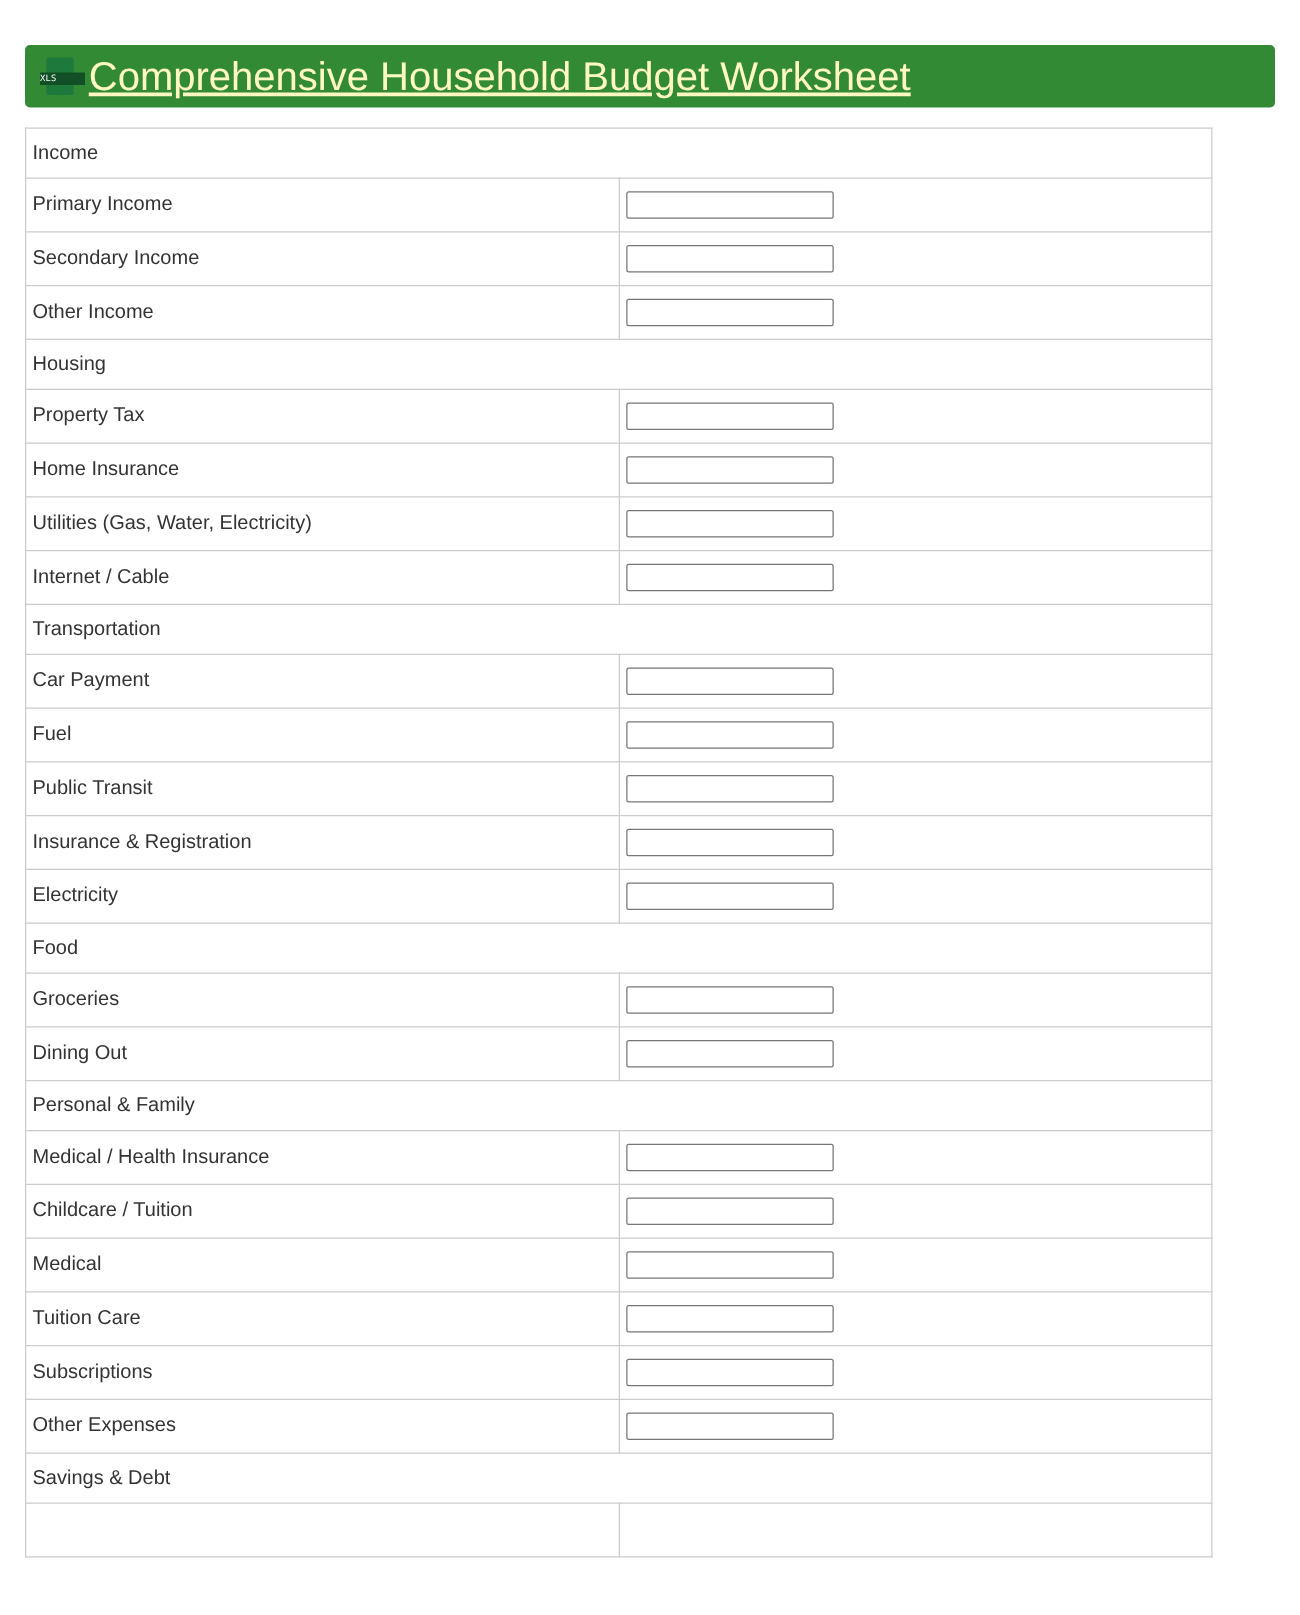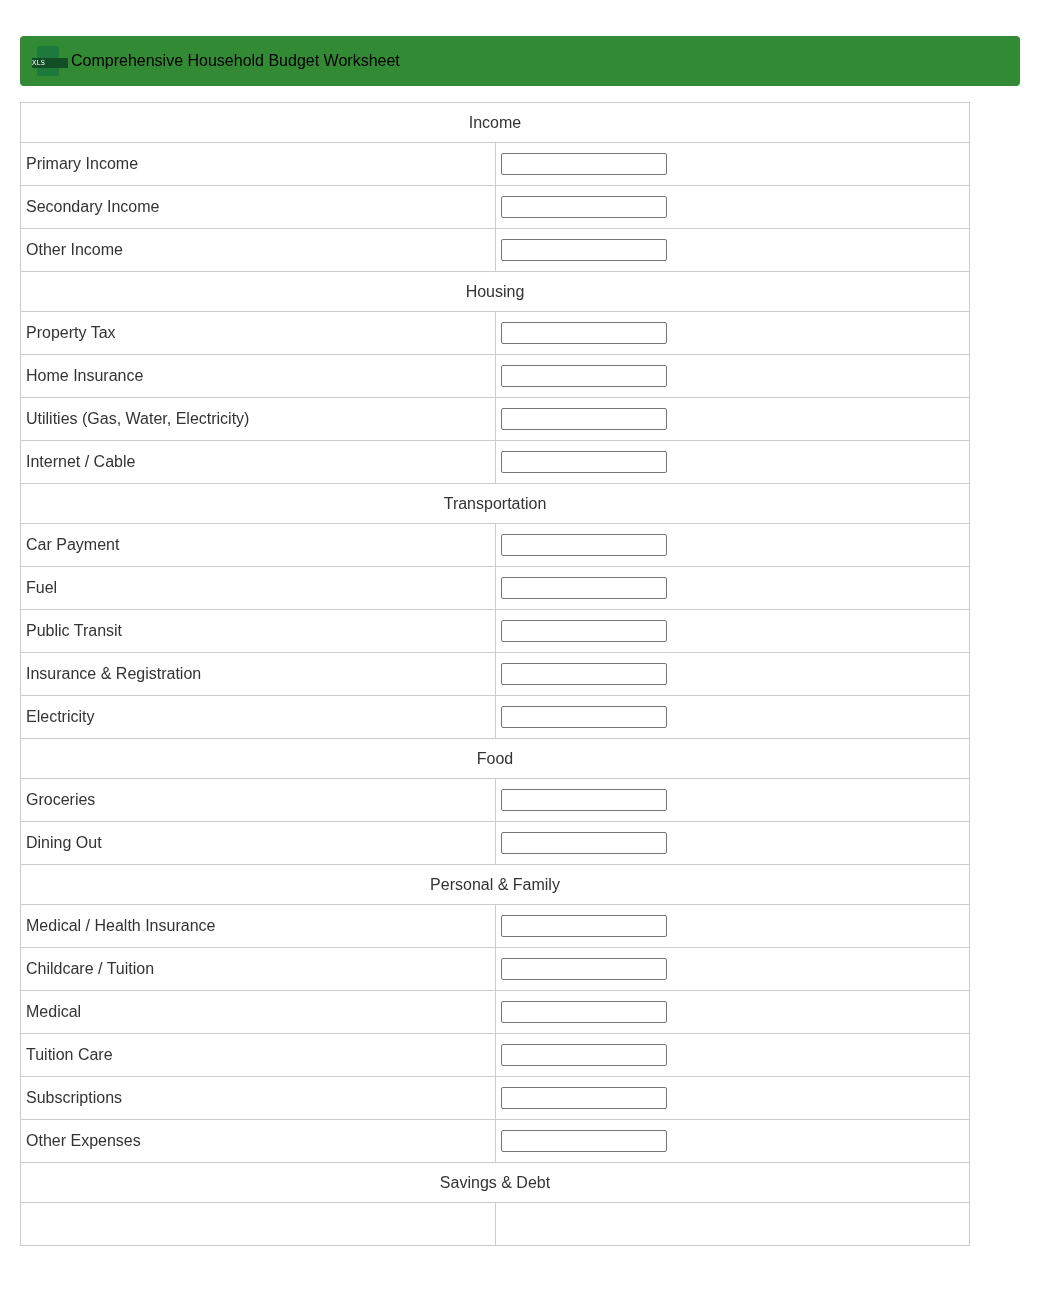--- a/index.html
+++ b/index.html
@@ -43,42 +43,43 @@
       left: 0; top: 12px;
       width: 36px; height: 10px;
       background: #124f26;
       color: #ffffff;
       font-family: "DejaVu Sans Mono", monospace;
       font-size: 7px;
       line-height: 10px;
       letter-spacing: 0.2px;
     }
     .title {
-      color: #000000;
-      font-size: 16px;
+      color: #fef9c3;
+      font-size: 32px;
       font-weight: normal;
       margin: 0;
       white-space: nowrap;
+      text-decoration: underline;
     }
     table.budget {
       position: absolute;
       left: 20px;
       top: 102px;
       width: 950px;
       border-collapse: collapse;
       table-layout: fixed;
     }
     table.budget td {
       border: 1px solid #cccccc;
       font-size: 16px;
       color: #333333;
       padding: 0 5px;
       vertical-align: middle;
     }
-    tr.section td { height: 40px; text-align: center; }
+    tr.section td { height: 40px; }
     tr.item td { height: 43px; }
     td.label-cell { width: 538px; }
     td.input-cell { padding-left: 5px; }
     .amount-input {
       display: block;
       width: 166px;
       height: 22px;
       border: 1px solid #767676;
       border-radius: 2px;
       background: #ffffff;

